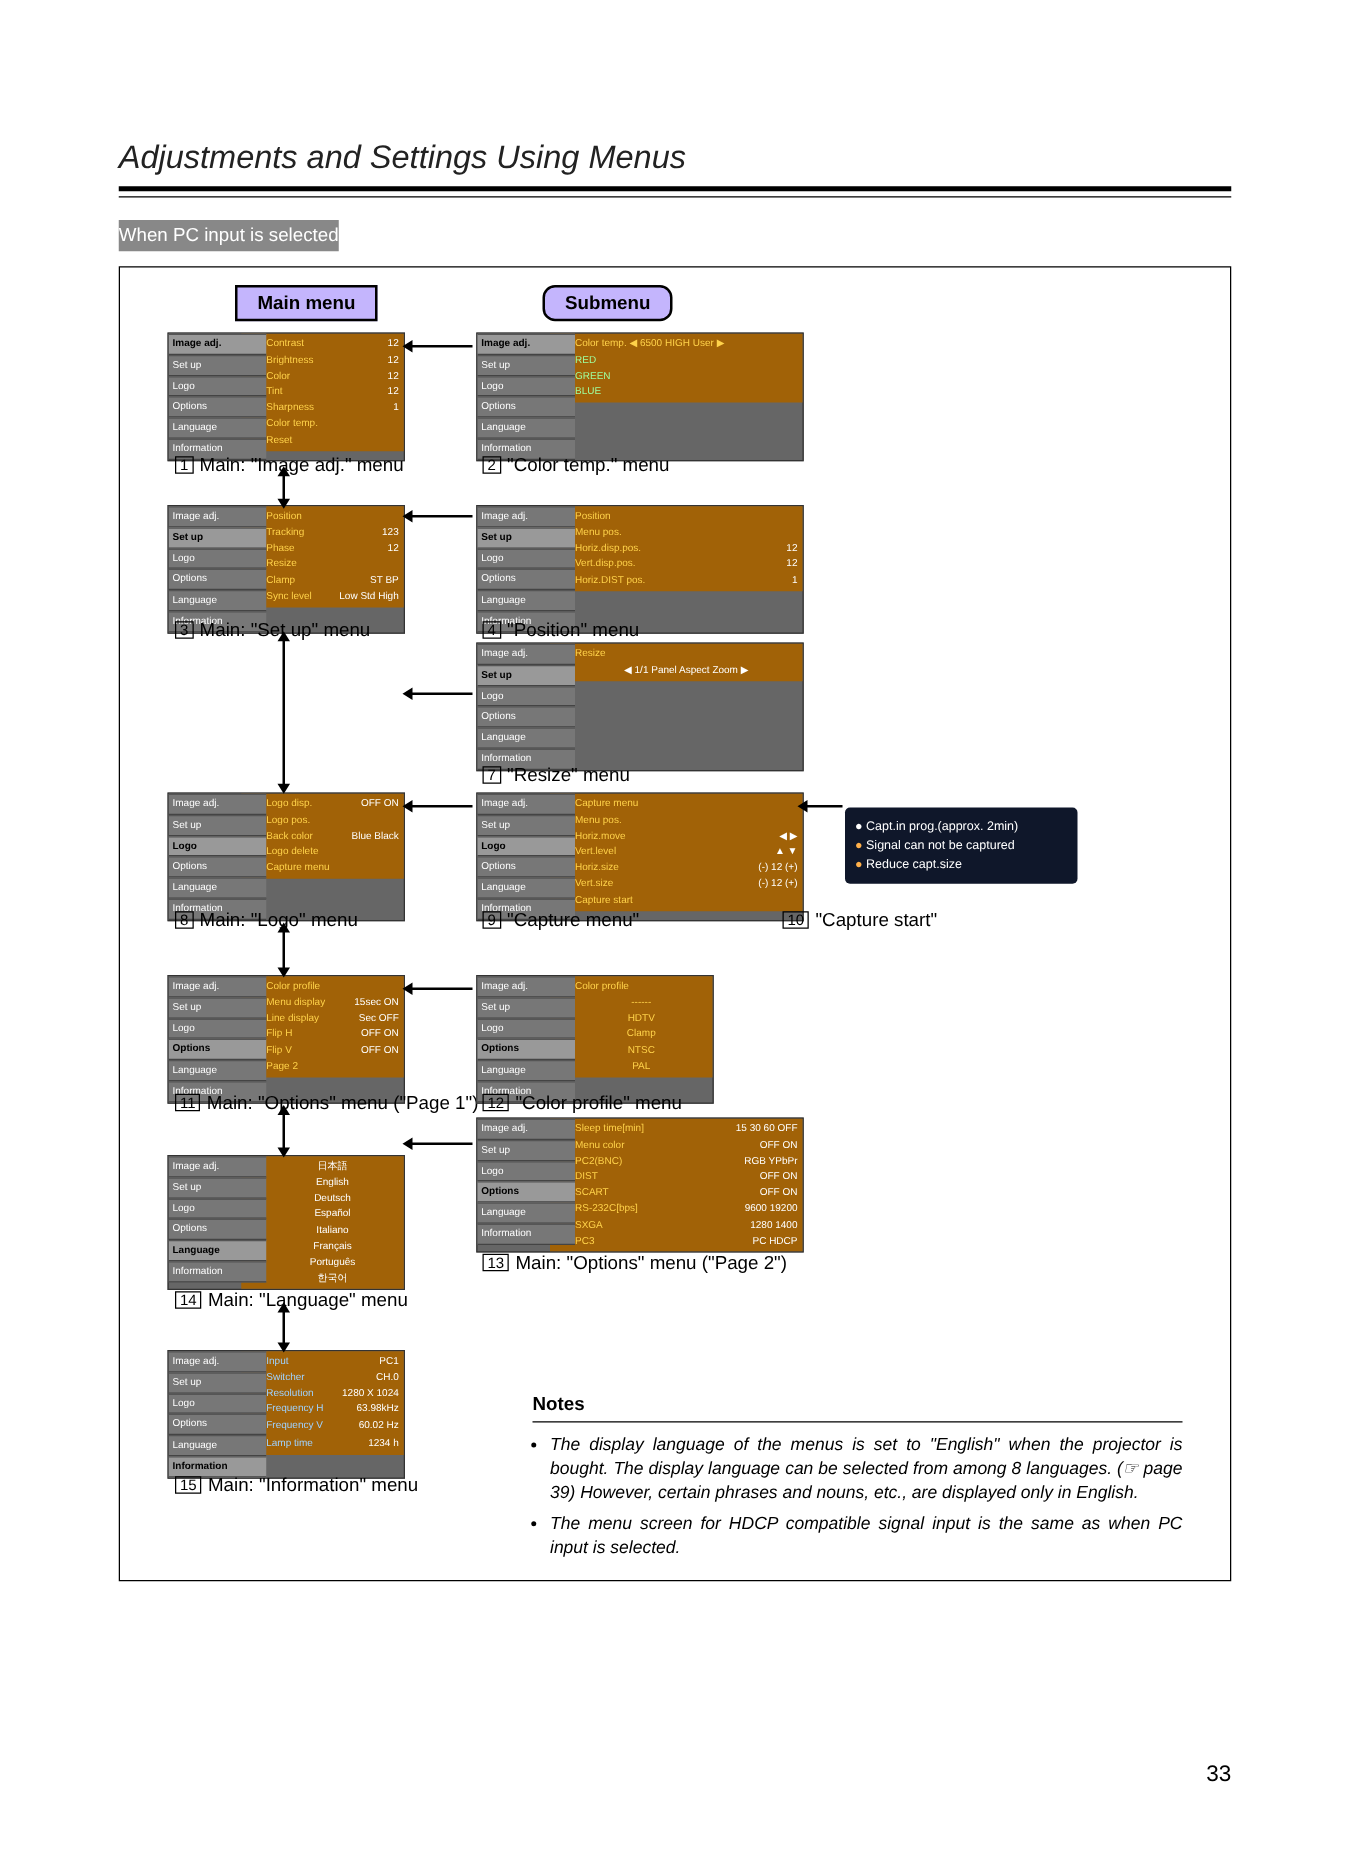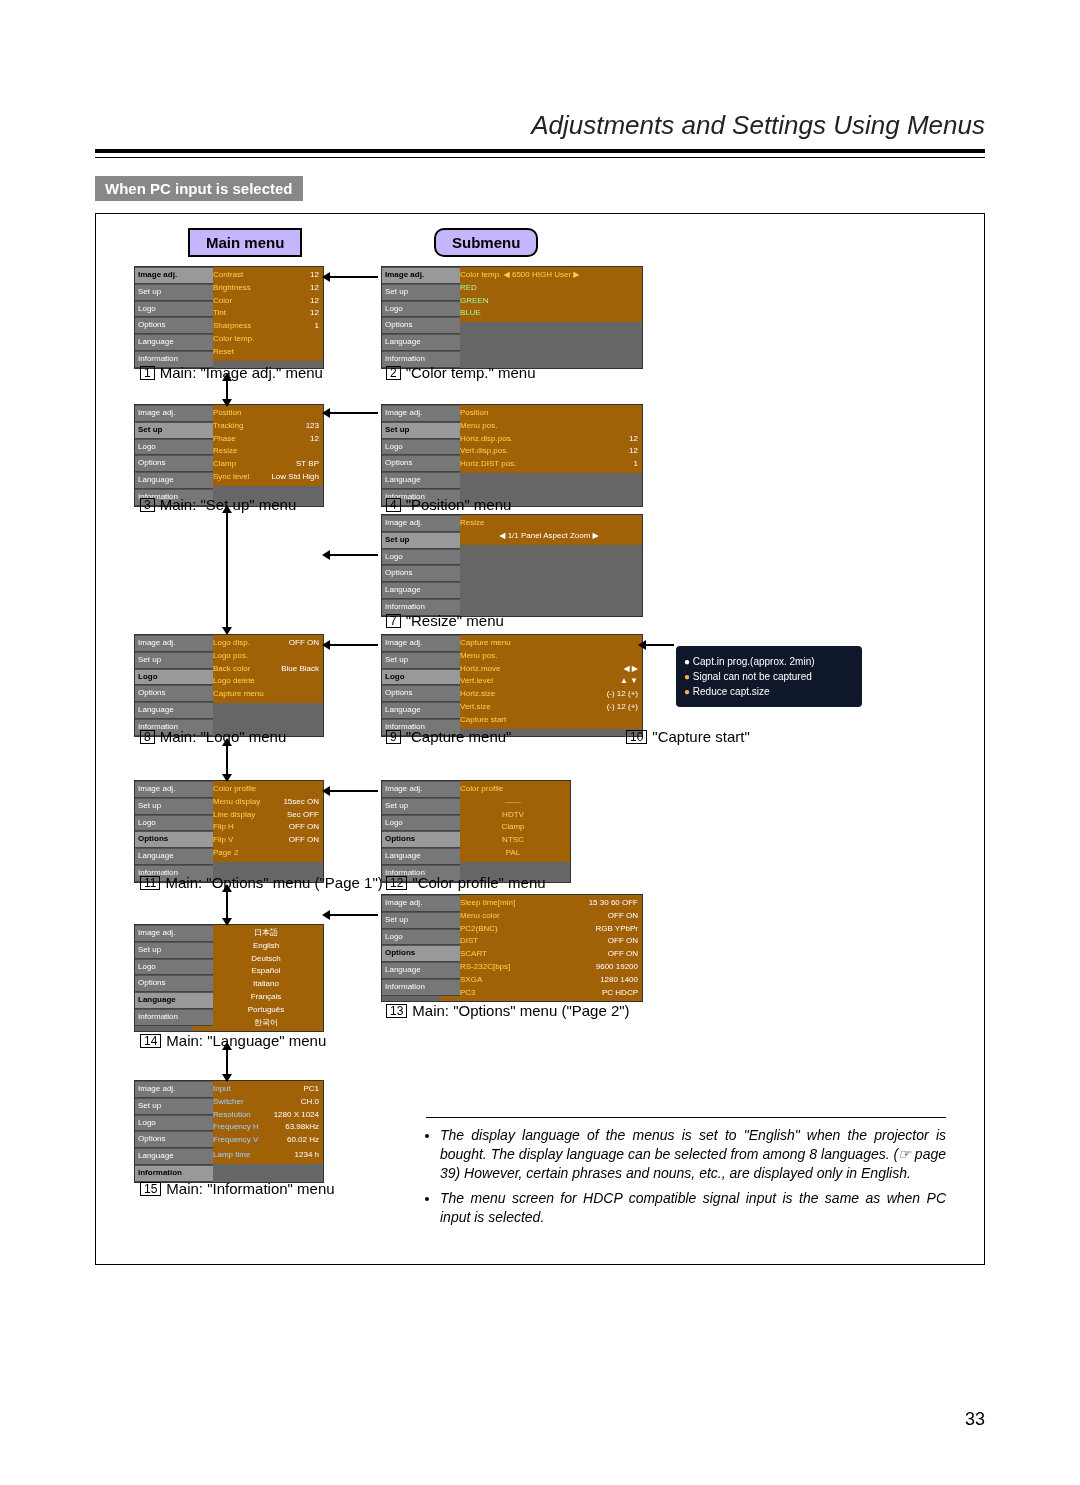--- a/index.html
+++ b/index.html
@@ -13,33 +13,33 @@
   .page {
     width: 1080px;
     height: 1485px;
     position: relative;
     box-sizing: border-box;
     padding: 110px 95px 50px 95px;
   }
   .header-title {
     font-style: italic;
     font-size: 26px;
-    text-align: right;
+    text-align: left;
     margin-bottom: 8px;
     color: #222;
   }
   .hr-thick { border: none; border-top: 4px solid #000; margin: 0 0 4px 0; }
   .hr-thin  { border: none; border-top: 1px solid #000; margin: 0 0 18px 0; }
   .section-badge {
     display: inline-block;
     background: #888;
     color: #fff;
-    font-weight: bold;
+    font-weight: normal;
     font-size: 15px;
-    padding: 4px 10px;
+    padding: 4px 0;
     margin-bottom: 12px;
   }
   .outer-box {
     border: 1px solid #000;
     position: relative;
     height: 1050px;
   }
   .col-heading {
     position: absolute;
     border: 2px solid #000;
@@ -665,20 +665,21 @@
 
     <div class="arrow-h left" style="left:232px; top:62px; width:50px;"></div>
     <div class="arrow-h left" style="left:232px; top:198px; width:50px;"></div>
     <div class="arrow-h left" style="left:232px; top:340px; width:50px;"></div>
     <div class="arrow-h left" style="left:232px; top:430px; width:50px;"></div>
     <div class="arrow-h left" style="left:232px; top:576px; width:50px;"></div>
     <div class="arrow-h left" style="left:232px; top:700px; width:50px;"></div>
     <div class="arrow-h left" style="left:548px; top:430px; width:30px;"></div>
 
     <div class="notes">
+      <div class="nb-title">Notes</div>
       <hr>
       <ul>
         <li>The display language of the menus is set to "English" when the projector is bought. The display language can be selected from among 8 languages. (☞ page 39) However, certain phrases and nouns, etc., are displayed only in English.</li>
         <li>The menu screen for HDCP compatible signal input is the same as when PC input is selected.</li>
       </ul>
     </div>
 
   </div>
 
   <div class="page-num">33</div>

